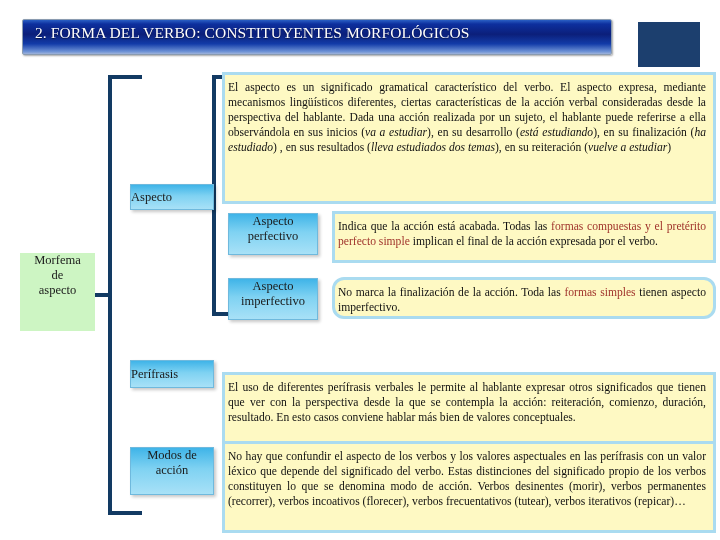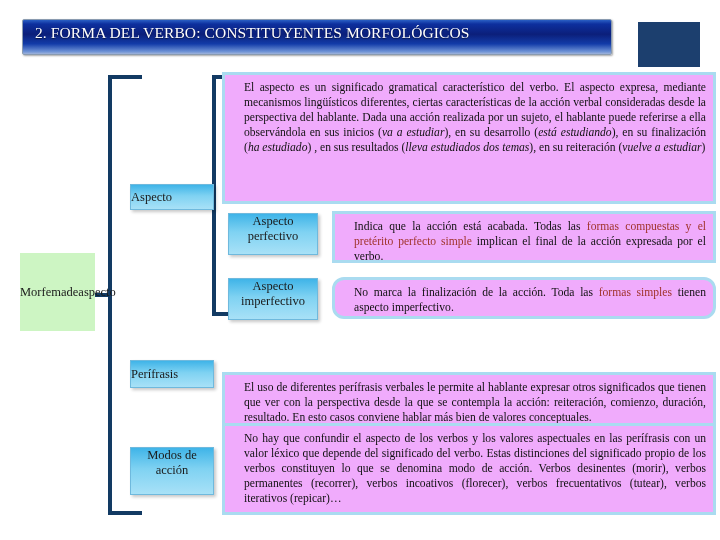--- a/index.html
+++ b/index.html
@@ -96,22 +96,22 @@
     border: none;
     background: #cdf5c3;
     box-shadow: none;
   }
 
   
   .text-box {
     position: absolute;
     box-sizing: border-box;
     border: 3px solid #aadbf0;
-    background: #f0abfc;
-    padding: 5px 7px 4px 19px;
+    background: #fef9c3;
+    padding: 5px 7px 4px 3px;
     font-size: 11.6px;
     line-height: 1.30;
     color: #111111;
     text-align: justify;
     text-justify: inter-word;
   }
   .text-box i { font-style: italic; }
   .hl-red { color: #a0342c; }
 </style>
 </head>
@@ -127,21 +127,21 @@
 <div class="bracket-h" style="left:108px; top:511px; width:34px;"></div>
 <div class="bracket-h" style="left:92px; top:293px; width:20px;"></div>
 <div class="arrow-left" style="left:86px; top:289px;"></div>
 
 <div class="bracket-v" style="left:212px; top:75px; height:241px;"></div>
 <div class="bracket-h" style="left:212px; top:75px; width:26px;"></div>
 <div class="bracket-h" style="left:212px; top:312px; width:26px;"></div>
 <div class="bracket-h" style="left:200px; top:196px; width:14px;"></div>
 <div class="arrow-right" style="left:205px; top:192px;"></div>
 
-<div class="label-box label-green" style="left:20px; top:253px; width:75px; height:78px; flex-direction:row;">
+<div class="label-box label-green" style="left:20px; top:253px; width:75px; height:78px; flex-direction:column;">
   <span>Morfema</span>
   <span>de</span>
   <span>aspecto</span>
 </div>
 
 <div class="label-box" style="left:130px; top:184px; width:84px; height:26px;">
   <span>Aspecto</span>
 </div>
 
 <div class="label-box" style="left:228px; top:213px; width:90px; height:42px; flex-direction:column;">
@@ -172,15 +172,15 @@
 </div>
 
 <div class="text-box" style="left:332px; top:277px; width:384px; height:42px;border-radius:12px;">
   <span>No marca la finalización de la acción. Toda las </span><span class="hl-red">formas simples</span><span> tienen aspecto imperfectivo.</span>
 </div>
 
 <div class="text-box" style="left:222px; top:334px; width:494px; height:76px;margin-top:38px;">
   <span>El uso de diferentes perífrasis verbales le permite al hablante expresar otros significados que tienen que ver con la perspectiva desde la que se contempla la acción: reiteración, comienzo, duración, resultado. En esto casos conviene hablar más bien de valores conceptuales.</span>
 </div>
 
-<div class="text-box" style="left:222px; top:423px; width:494px; height:92px;">
+<div class="text-box" style="left:222px; top:441px; width:494px; height:92px;">
   <span>No hay que confundir el aspecto de los verbos y los valores aspectuales en las perífrasis con un valor léxico que depende del significado del verbo. Estas distinciones del significado propio de los verbos constituyen lo que se denomina modo de acción. Verbos desinentes (morir), verbos permanentes (recorrer), verbos incoativos (florecer), verbos frecuentativos (tutear), verbos iterativos (repicar)…</span>
 </div>
 
 </body></html>

